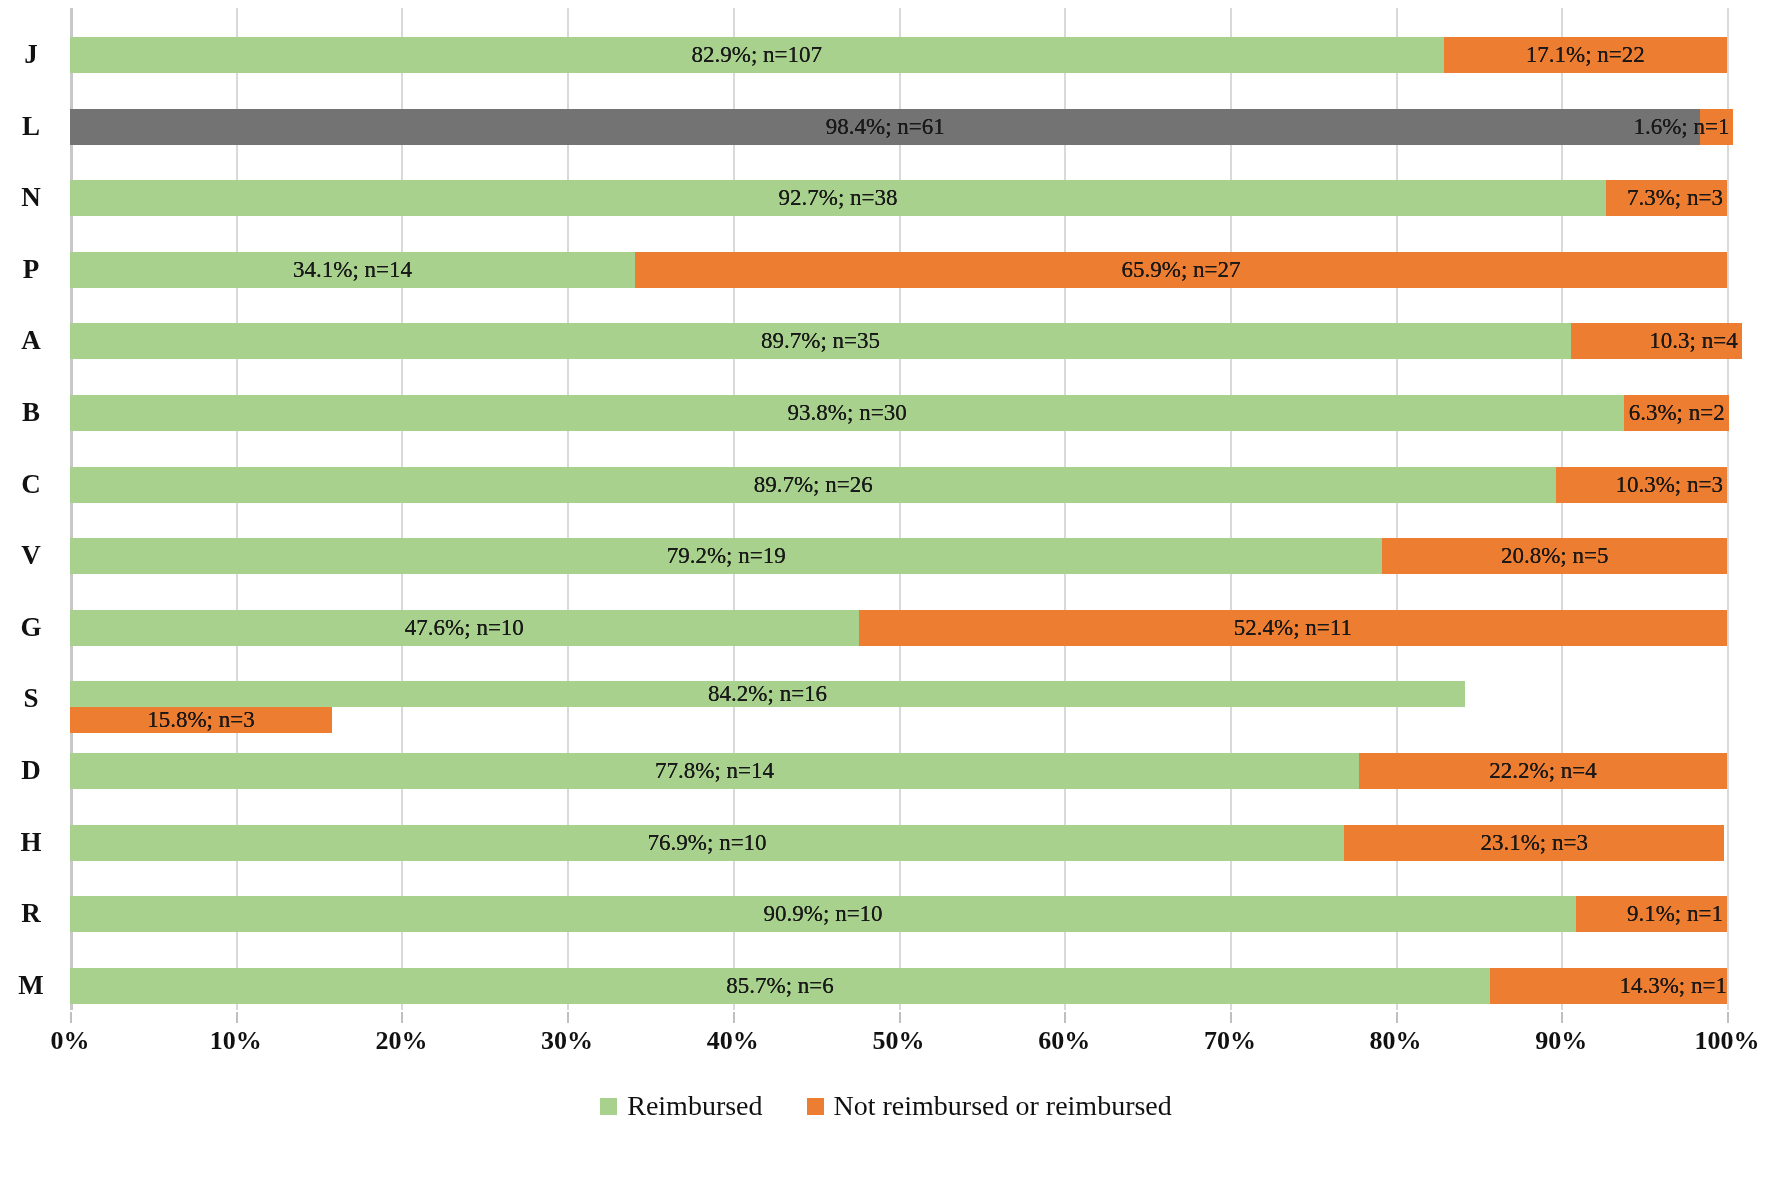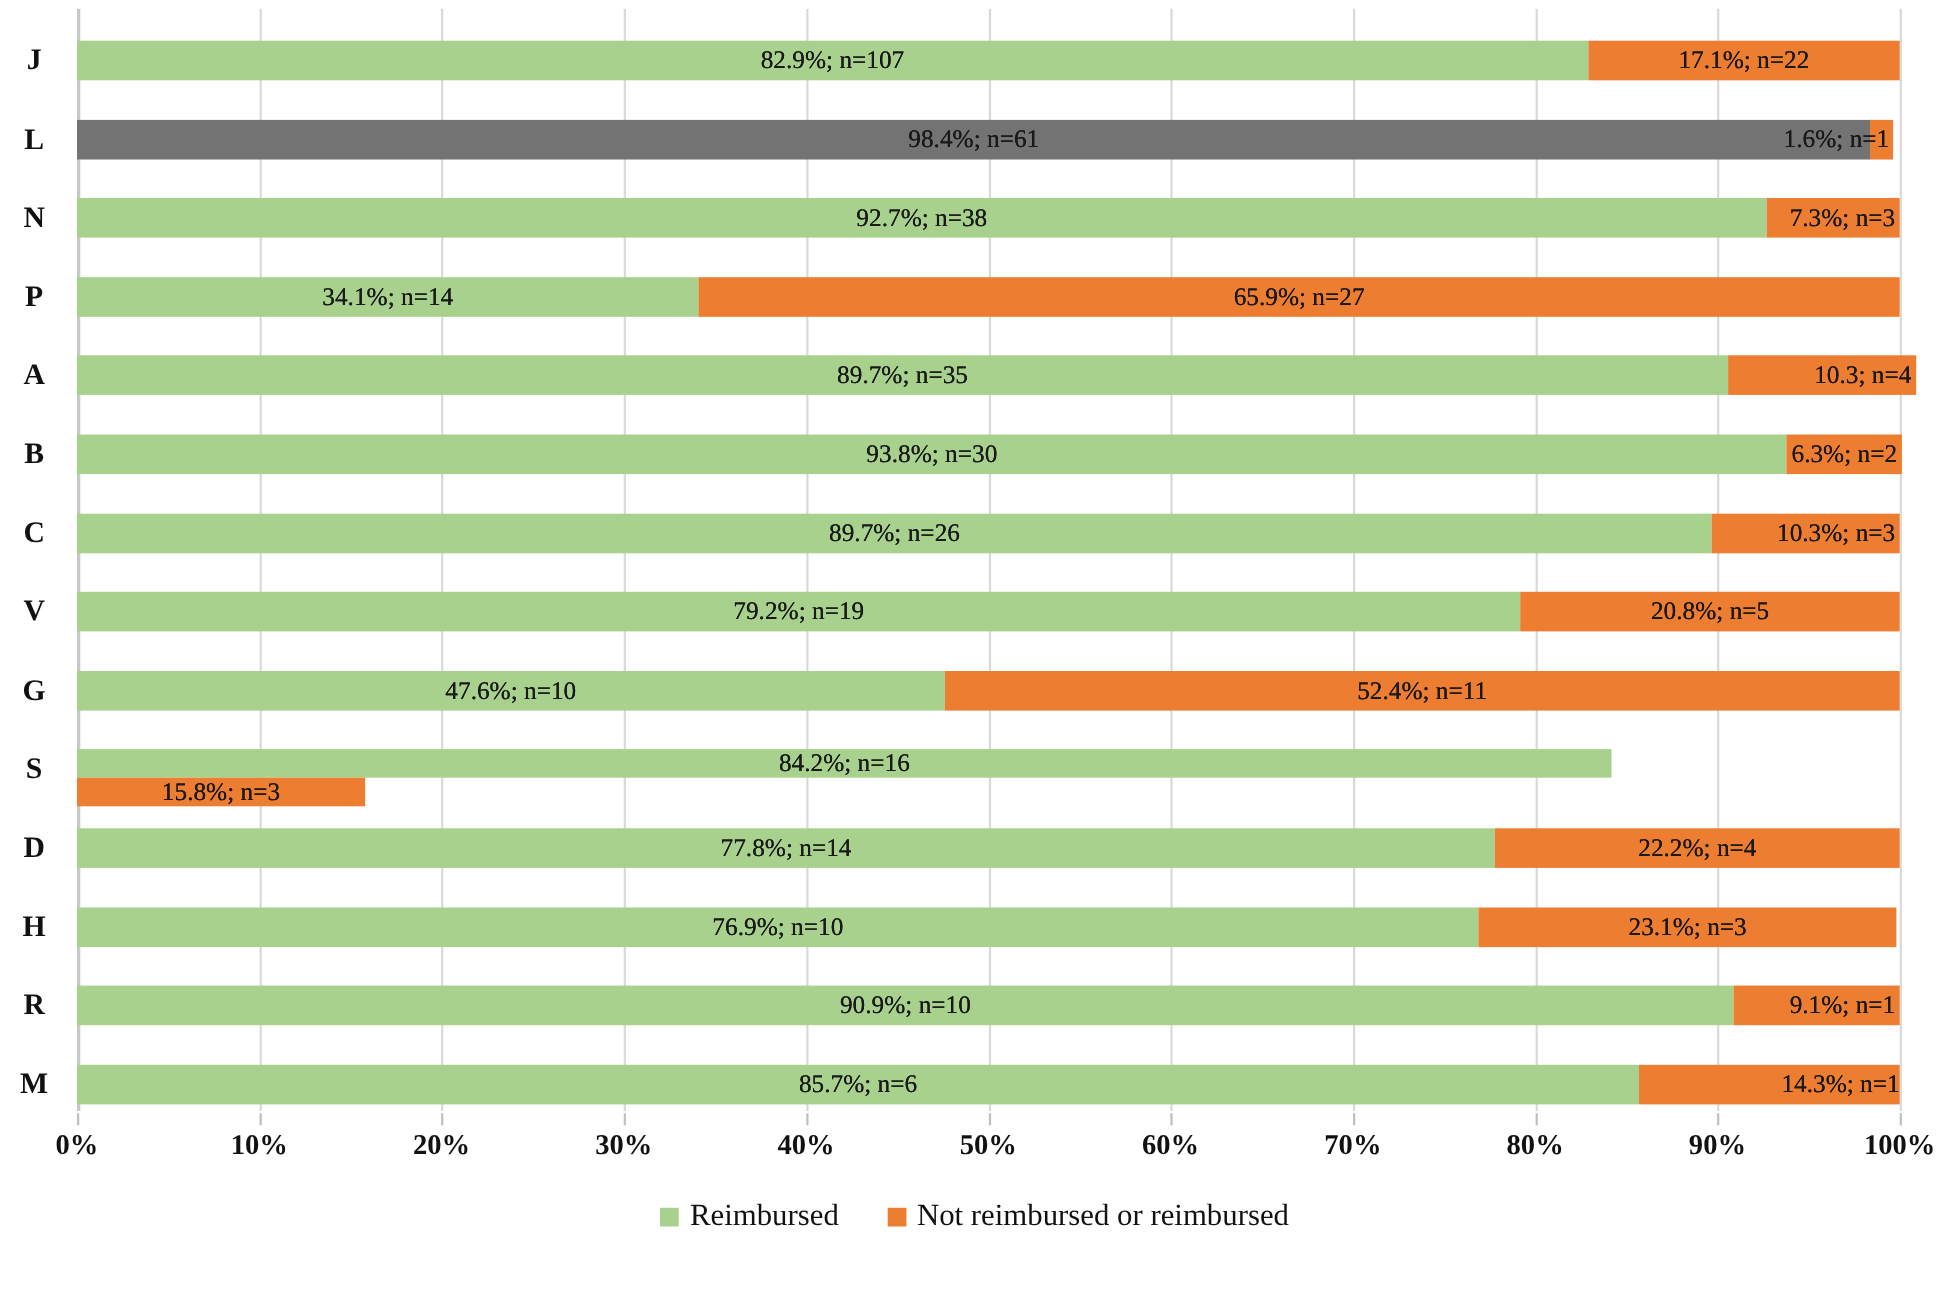--- a/index.html
+++ b/index.html
@@ -164,21 +164,21 @@
             <span class="seg-label">82.9%; n=107</span>
           </div>
           <div class="seg seg-orange" style="width: 283.347px; background: rgb(237, 125, 49);">
             <span class="seg-label">17.1%; n=22</span>
           </div>
         </div>
         <div class="bar-row" style="top: 100.6px;">
           <div class="seg seg-green" style="width: 1630.49px; background: #737373;">
             <span class="seg-label">98.4%; n=61</span>
           </div>
-          <div class="seg seg-orange" style="width: 21px; background: rgb(237, 125, 49);">
+          <div class="seg seg-orange" style="width: 33px; background: rgb(237, 125, 49);">
             <span class="seg-label" style="position: absolute; right: 4px; white-space: nowrap;">1.6%; n=1</span>
           </div>
         </div>
         <div class="bar-row" style="top: 172.2px;">
           <div class="seg seg-green" style="width: 1536.04px; background: rgb(169, 209, 142);">
             <span class="seg-label">92.7%; n=38</span>
           </div>
           <div class="seg seg-orange" style="width: 120.961px; background: rgb(237, 125, 49);">
             <span class="seg-label" style="position: absolute; right: 4px; white-space: nowrap;">7.3%; n=3</span>
           </div>

